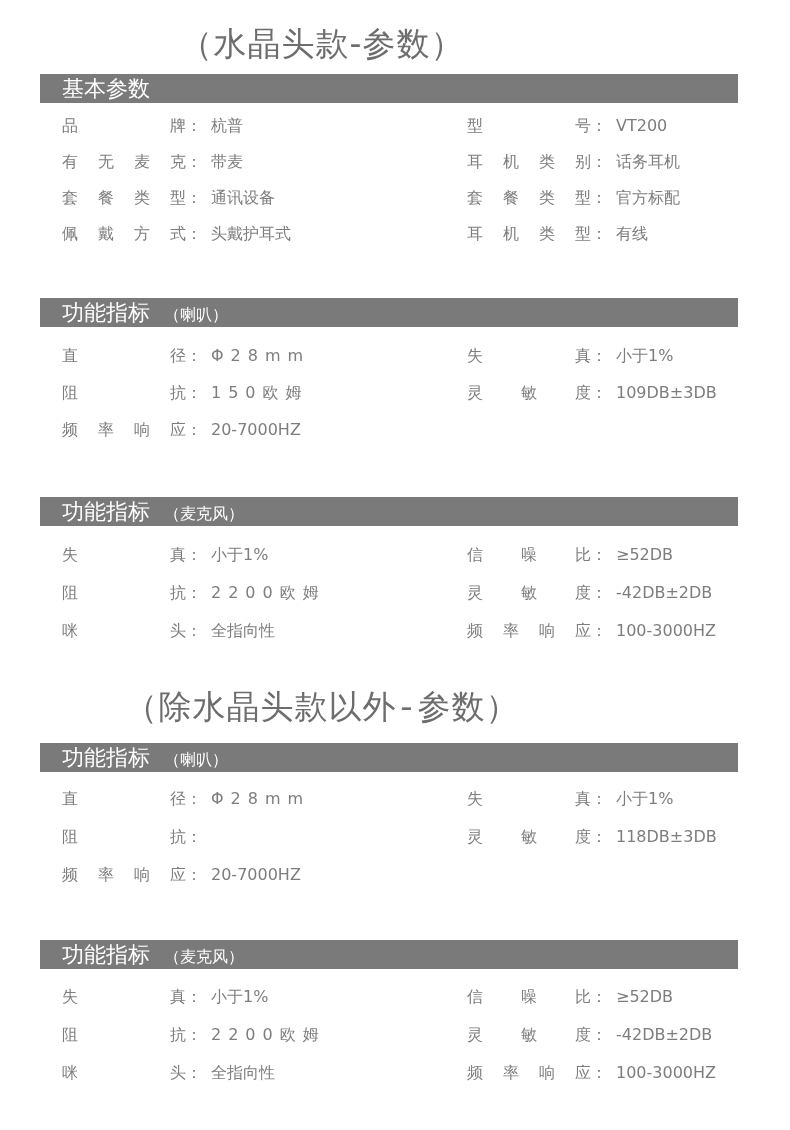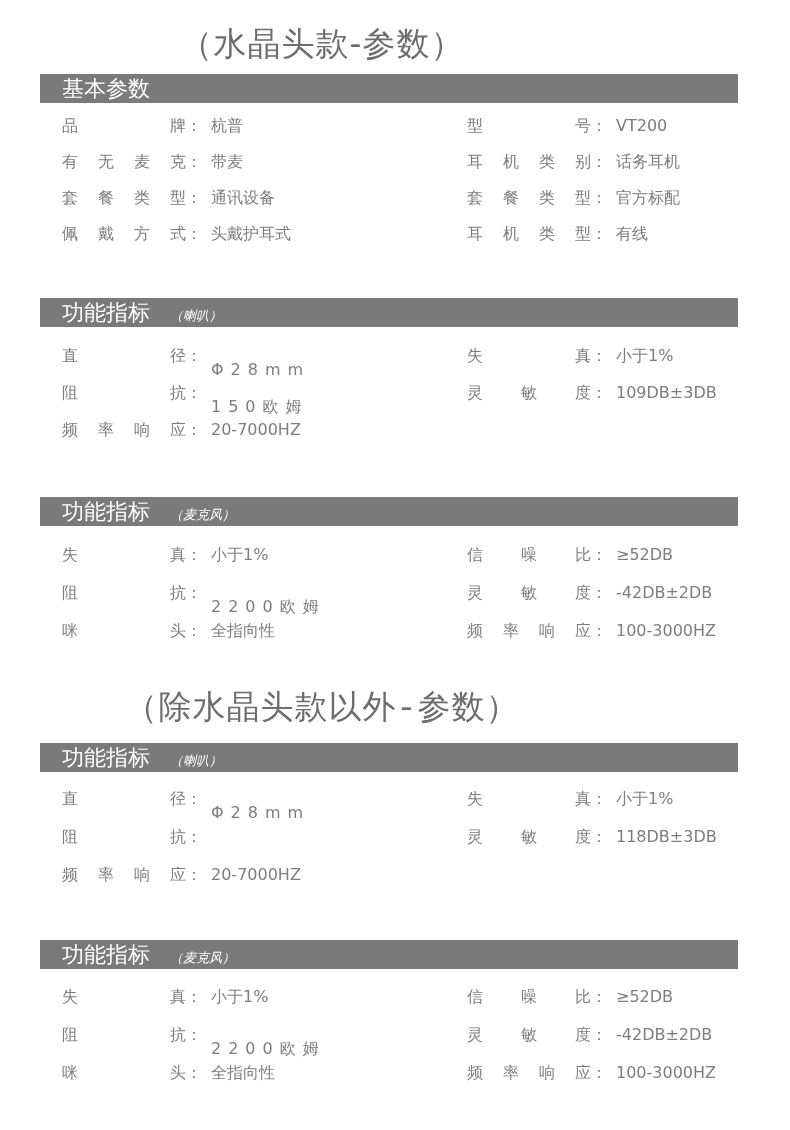--- a/index.html
+++ b/index.html
@@ -31,38 +31,38 @@
     left:40px;
     width:698px;
     height:29px;
     background:#7a7a7a;
     color:#ffffff;
     line-height:29px;
     padding-left:22px;
     font-size:22px;
     white-space:nowrap;
   }
-  .bar .sub { font-size:13px; margin-left:20px;font-style:italic; }
+  .bar .sub { font-size:16px; margin-left:14px; }
   .rows { position:absolute; left:40px; width:730px; }
   .row { display:flex; padding-left:22px; font-size:16px; white-space:nowrap; }
   .rh36 { height:36px; line-height:36px; }
   .rh37 { height:37px; line-height:37px; }
   .rh38 { height:38px; line-height:38px; }
   .cell-left { width:405px; display:flex; }
   .cell-right { flex:1; display:flex; }
   .lbl {
     display:inline-block;
     width:124px;
     text-align:justify;
     text-align-last:justify;
     -moz-text-align-last:justify;
   }
   .colon { display:inline-block; }
   .val { margin-left:9px; }
-  .spaced { letter-spacing:7px;margin-top:14px; }
+  .spaced { letter-spacing:7px; }
   #sec0-bar { top:74px; }
   #sec0-rows { top:108px; }
   #sec1-bar { top:298px; }
   #sec1-rows { top:337px; }
   #sec2-bar { top:497px; }
   #sec2-rows { top:536px; }
   #sec3-bar { top:743px; }
   #sec3-rows { top:780px; }
   #sec4-bar { top:940px; }
   #sec4-rows { top:978px; }

